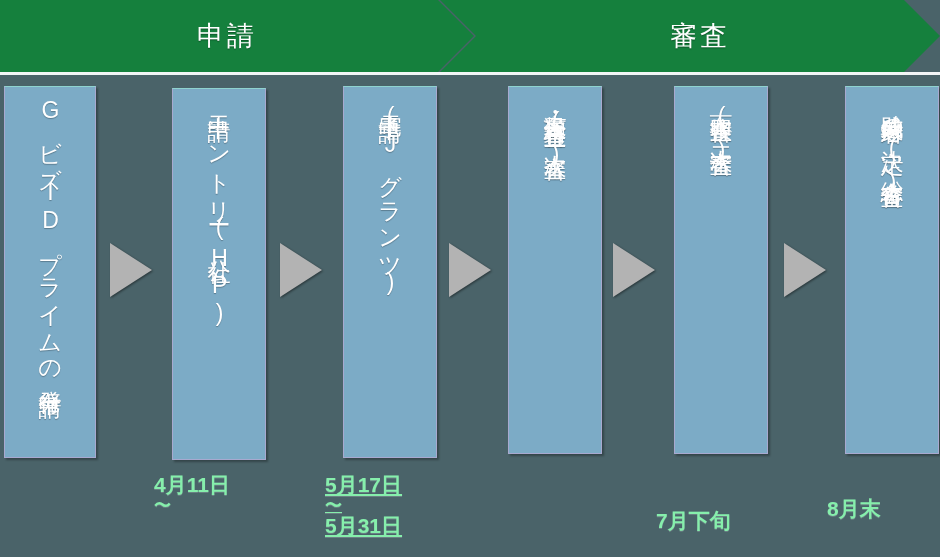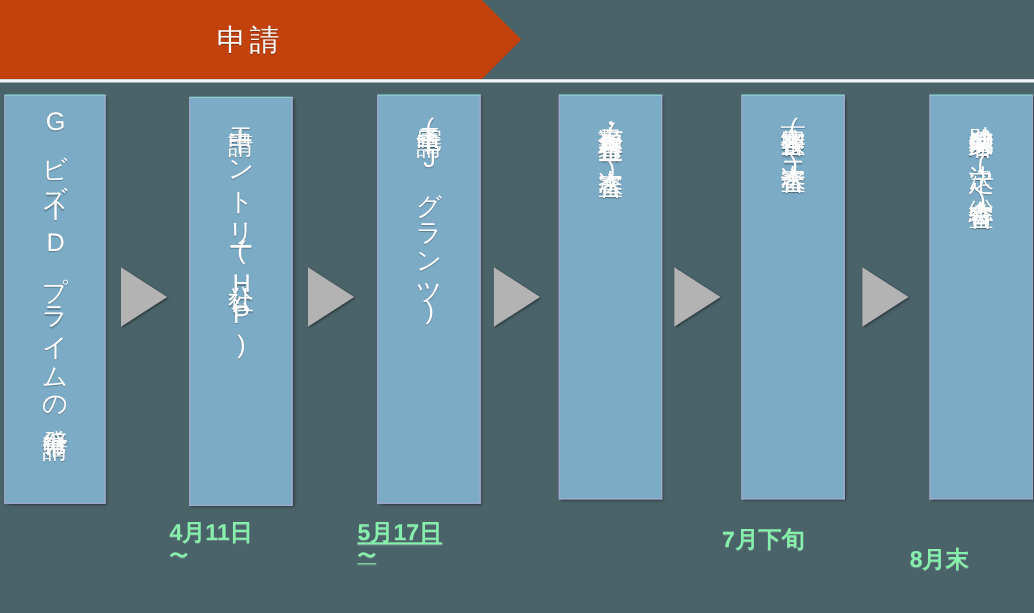--- a/index.html
+++ b/index.html
@@ -25,21 +25,21 @@
     position: absolute;
     left: 0;
     top: 0;
     width: 940px;
     height: 72px;
   }
   .banner {
     position: absolute;
     top: 0;
     height: 72px;
-    background: #c2410c;
+    background: #15803d;
     display: flex;
     align-items: center;
     justify-content: center;
     box-sizing: border-box;
   }
   .banner-1 {
     left: 0;
     width: 474px;
     clip-path: polygon(0 0, 438px 0, 474px 50%, 438px 100%, 0 100%);
   }
@@ -130,20 +130,23 @@
 </style>
 </head>
 <body>
 
 <div id="stage">
 
   <div class="banner-row">
     <div class="banner banner-1">
       <span class="banner-label">申請</span>
     </div>
+    <div class="banner banner-2">
+      <span class="banner-label">審査</span>
+    </div>
   </div>
   <div class="banner-underline"></div>
 
   <div class="step-box" style="left:4px; top:86px; width:92px; height:372px;">
     <span class="step-text latin-upright">GビズIDプライムの発行申請</span>
   </div>
 
   <div class="step-box" style="left:172px; top:88px; width:94px; height:372px;">
     <span class="step-text latin-upright">申請エントリー(公社HP)</span>
   </div>
@@ -171,24 +174,25 @@
   <div class="arrow" style="left:784px; top:243px;"></div>
 
   <div class="date-caption" style="left:154px; top:474px; width:130px;">
     <span class="d-line">4月11日</span>
     <span class="tilde">〜</span>
   </div>
 
   <div class="date-caption" style="left:325px; top:474px; width:130px;text-decoration:underline;">
     <span class="d-line">5月17日</span>
     <span class="tilde">〜</span>
+    <span class="d-line">5月31日</span>
   </div>
 
 
-  <div class="date-caption" style="left:656px; top:482px; width:130px;font-family:Liberation Mono, monospace;">
+  <div class="date-caption" style="left:656px; top:510px; width:130px;">
     <span class="d-line">7月下旬</span>
   </div>
 
   <div class="date-caption" style="left:827px; top:498px; width:130px;">
     <span class="d-line">8月末</span>
   </div>
 
 </div>
 
 </body></html>

